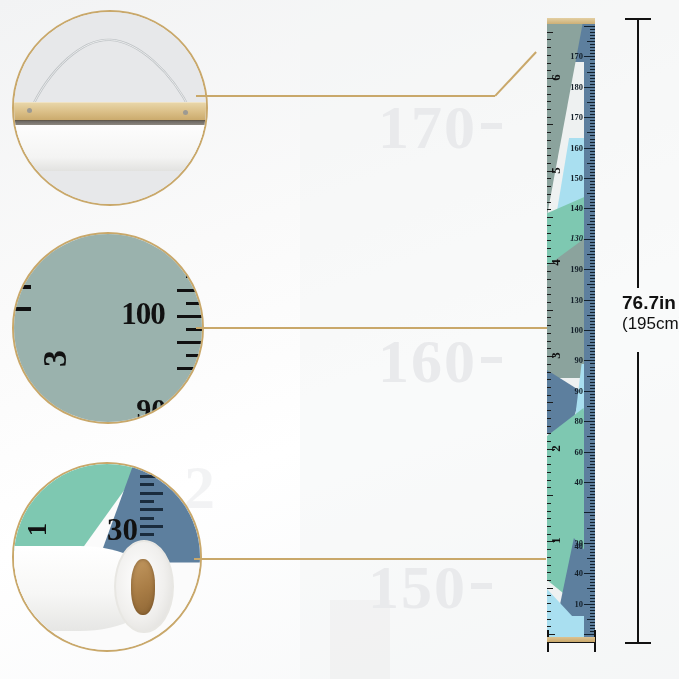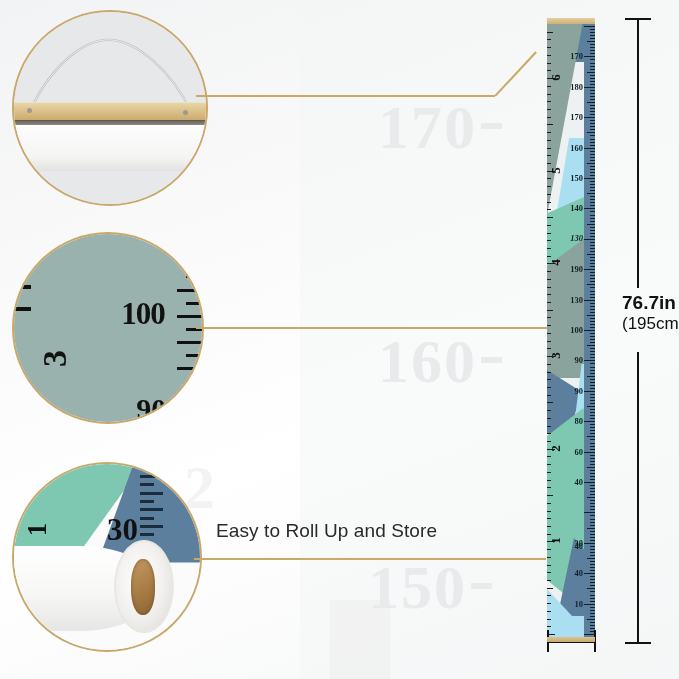--- a/index.html
+++ b/index.html
@@ -319,21 +319,20 @@
         <i style="top:70%;width:45%;"></i>
       </div>
       <div class="c3-num30">30</div>
       <div class="c3-num1">1</div>
       <div class="c3-roll"></div>
       <div class="c3-roll-end"></div>
       <div class="c3-core"></div>
     </div>
   </div>
 
-  <div class="callout-text" style="left:216px;top:520px;">Easy to Roll Up and Store</div>
   <div class="callout-line" style="left:194px;top:558px;width:352px;"></div>
 
   <div id="ruler">
 
     <div class="rl-panel" style="top:0;height:44px;background:#5d7f9e;"></div>
     <div class="rl-panel" style="top:6px;height:192px;background:#8ba39d;
                 clip-path:polygon(0 0,74% 0,0 100%);"></div>
     <div class="rl-panel" style="top:120px;height:110px;background:#a9dff0;
                 clip-path:polygon(46% 0,100% 0,100% 58%,8% 100%);"></div>
     <div class="rl-panel" style="top:176px;height:120px;background:#7ec8b1;

